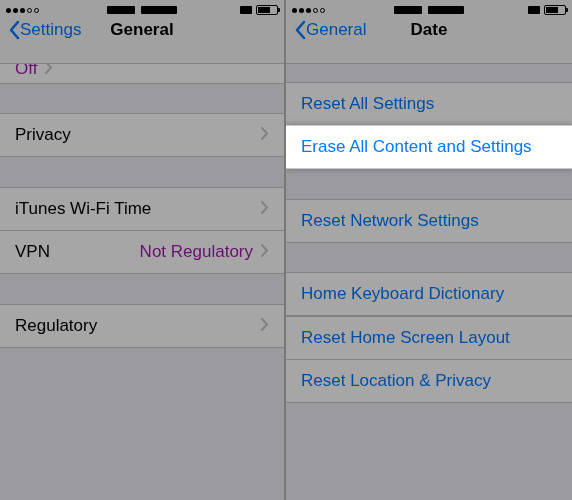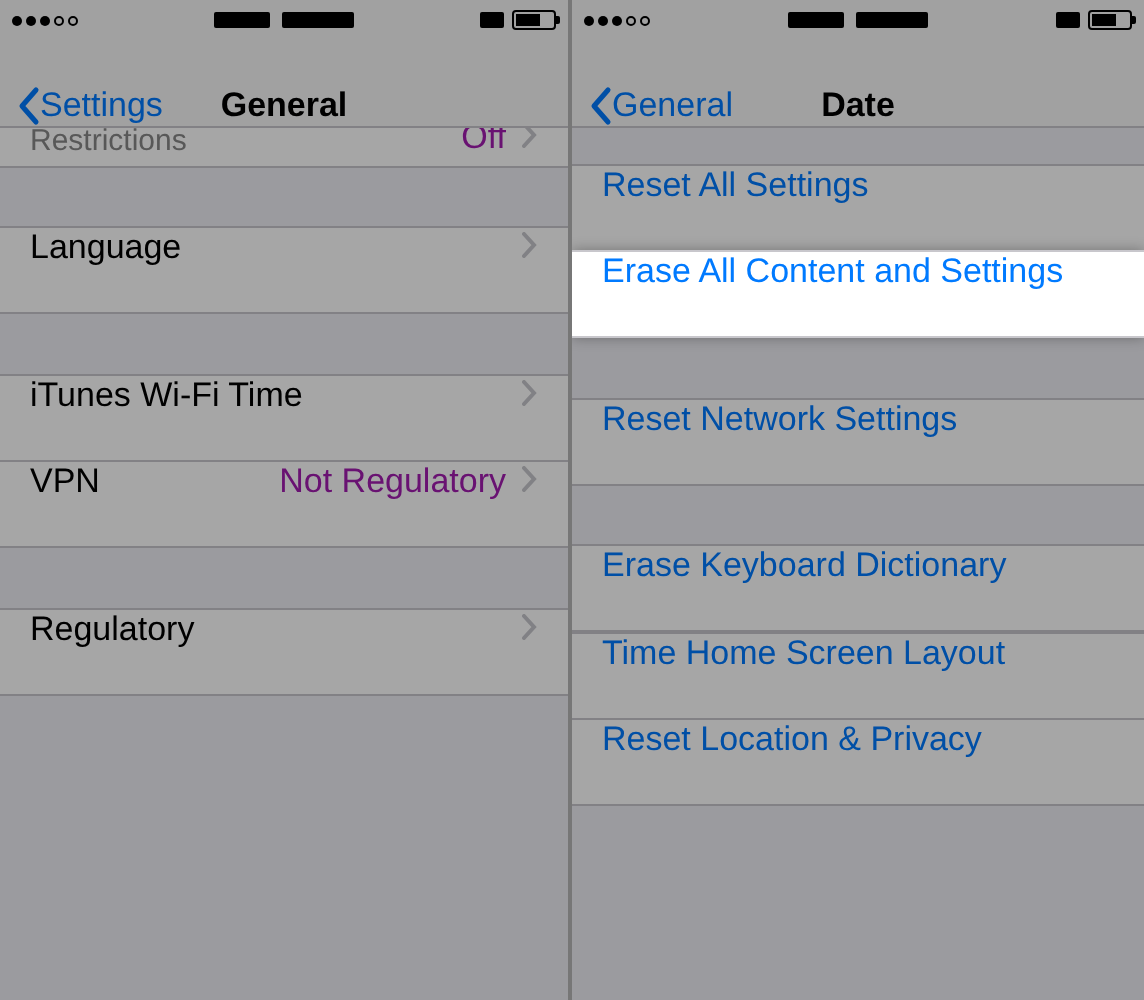--- a/index.html
+++ b/index.html
@@ -58,21 +58,21 @@
   .battery::after {
     content: ""; position: absolute; right: -3px; top: 2px;
     width: 2px; height: 4px; background: #000; border-radius: 0 1px 1px 0;
   }
   .battery-fill { position: absolute; left: 1px; top: 1px; bottom: 1px; width: 12px; background: #000; }
   .nav-bar {
     height: 44px;
     background: #f7f7f8;
     border-bottom: 1px solid #c8c7cc;
     display: flex;
-    align-items: flex-end;
+    align-items: flex-start;
     padding: 0 8px;
     position: relative;
   }
   .back-btn {
     display: flex; align-items: center;
     color: #007aff;
     font-size: 17px;
   }
   .nav-title {
     position: absolute; left: 50%; transform: translateX(-50%);
@@ -83,20 +83,21 @@
   }
   .group-gap { height: 30px; }
   .group-gap.sm { height: 18px; }
   .row {
     height: 44px;
     background: #fff;
     border-top: 0.5px solid #c8c7cc;
     border-bottom: 0.5px solid #c8c7cc;
     padding: 0 15px;
     display: flex;
+    align-items: center;
     font-size: 17px;
     color: #000;
     position: relative;
     margin-top: -0.5px;
   }
   .row .label { flex: 1; }
   .row .value { color: #a21caf; margin-right: 8px; }
   .row.blue .label { color: #007aff; }
   .chevron {
     color: #c7c7cc;
@@ -140,30 +141,29 @@
       <svg width="12" height="20" viewBox="0 0 12 20">
           <path d="M10 2 L3 10 L10 18" stroke="#007aff" stroke-width="2.5" fill="none" stroke-linecap="round" stroke-linejoin="round"></path>
         </svg>
       <span>Settings</span>
     </div>
     <div class="nav-title">General</div>
   </div>
 
   <div class="content">
     <div class="row partial">
-      <span class="label">Restrictions</span>
       <span class="value">Off</span>
       <span class="chevron"><svg width="8" height="13">
             <path d="M1 1 L6 6.5 L1 12" stroke="#c7c7cc" stroke-width="2" fill="none" stroke-linecap="round"></path>
           </svg></span>
     </div>
     <div class="group-gap"></div>
 
     <div class="row">
-      <span class="label">Language</span>
+      <span class="label">Privacy</span>
       <span class="chevron"><svg width="8" height="13">
             <path d="M1 1 L6 6.5 L1 12" stroke="#c7c7cc" stroke-width="2" fill="none" stroke-linecap="round"></path>
           </svg></span>
     </div>
     <div class="group-gap"></div>
 
     <div class="row">
       <span class="label">iTunes Wi-Fi Time</span>
       <span class="chevron"><svg width="8" height="13">
             <path d="M1 1 L6 6.5 L1 12" stroke="#c7c7cc" stroke-width="2" fill="none" stroke-linecap="round"></path>
@@ -231,22 +231,22 @@
       <span class="label">Erase All Content and Settings</span>
     </div>
     <div class="group-gap"></div>
 
     <div class="row blue">
       <span class="label">Reset Network Settings</span>
     </div>
     <div class="group-gap"></div>
 
     <div class="row blue">
-      <span class="label">Erase Keyboard Dictionary</span>
-    </div>
-    <div class="row blue">
-      <span class="label">Time Home Screen Layout</span>
+      <span class="label">Home Keyboard Dictionary</span>
+    </div>
+    <div class="row blue">
+      <span class="label">Reset Home Screen Layout</span>
     </div>
     <div class="row blue">
       <span class="label">Reset Location &amp; Privacy</span>
     </div>
   </div>
 </div>
 
 </body></html>

